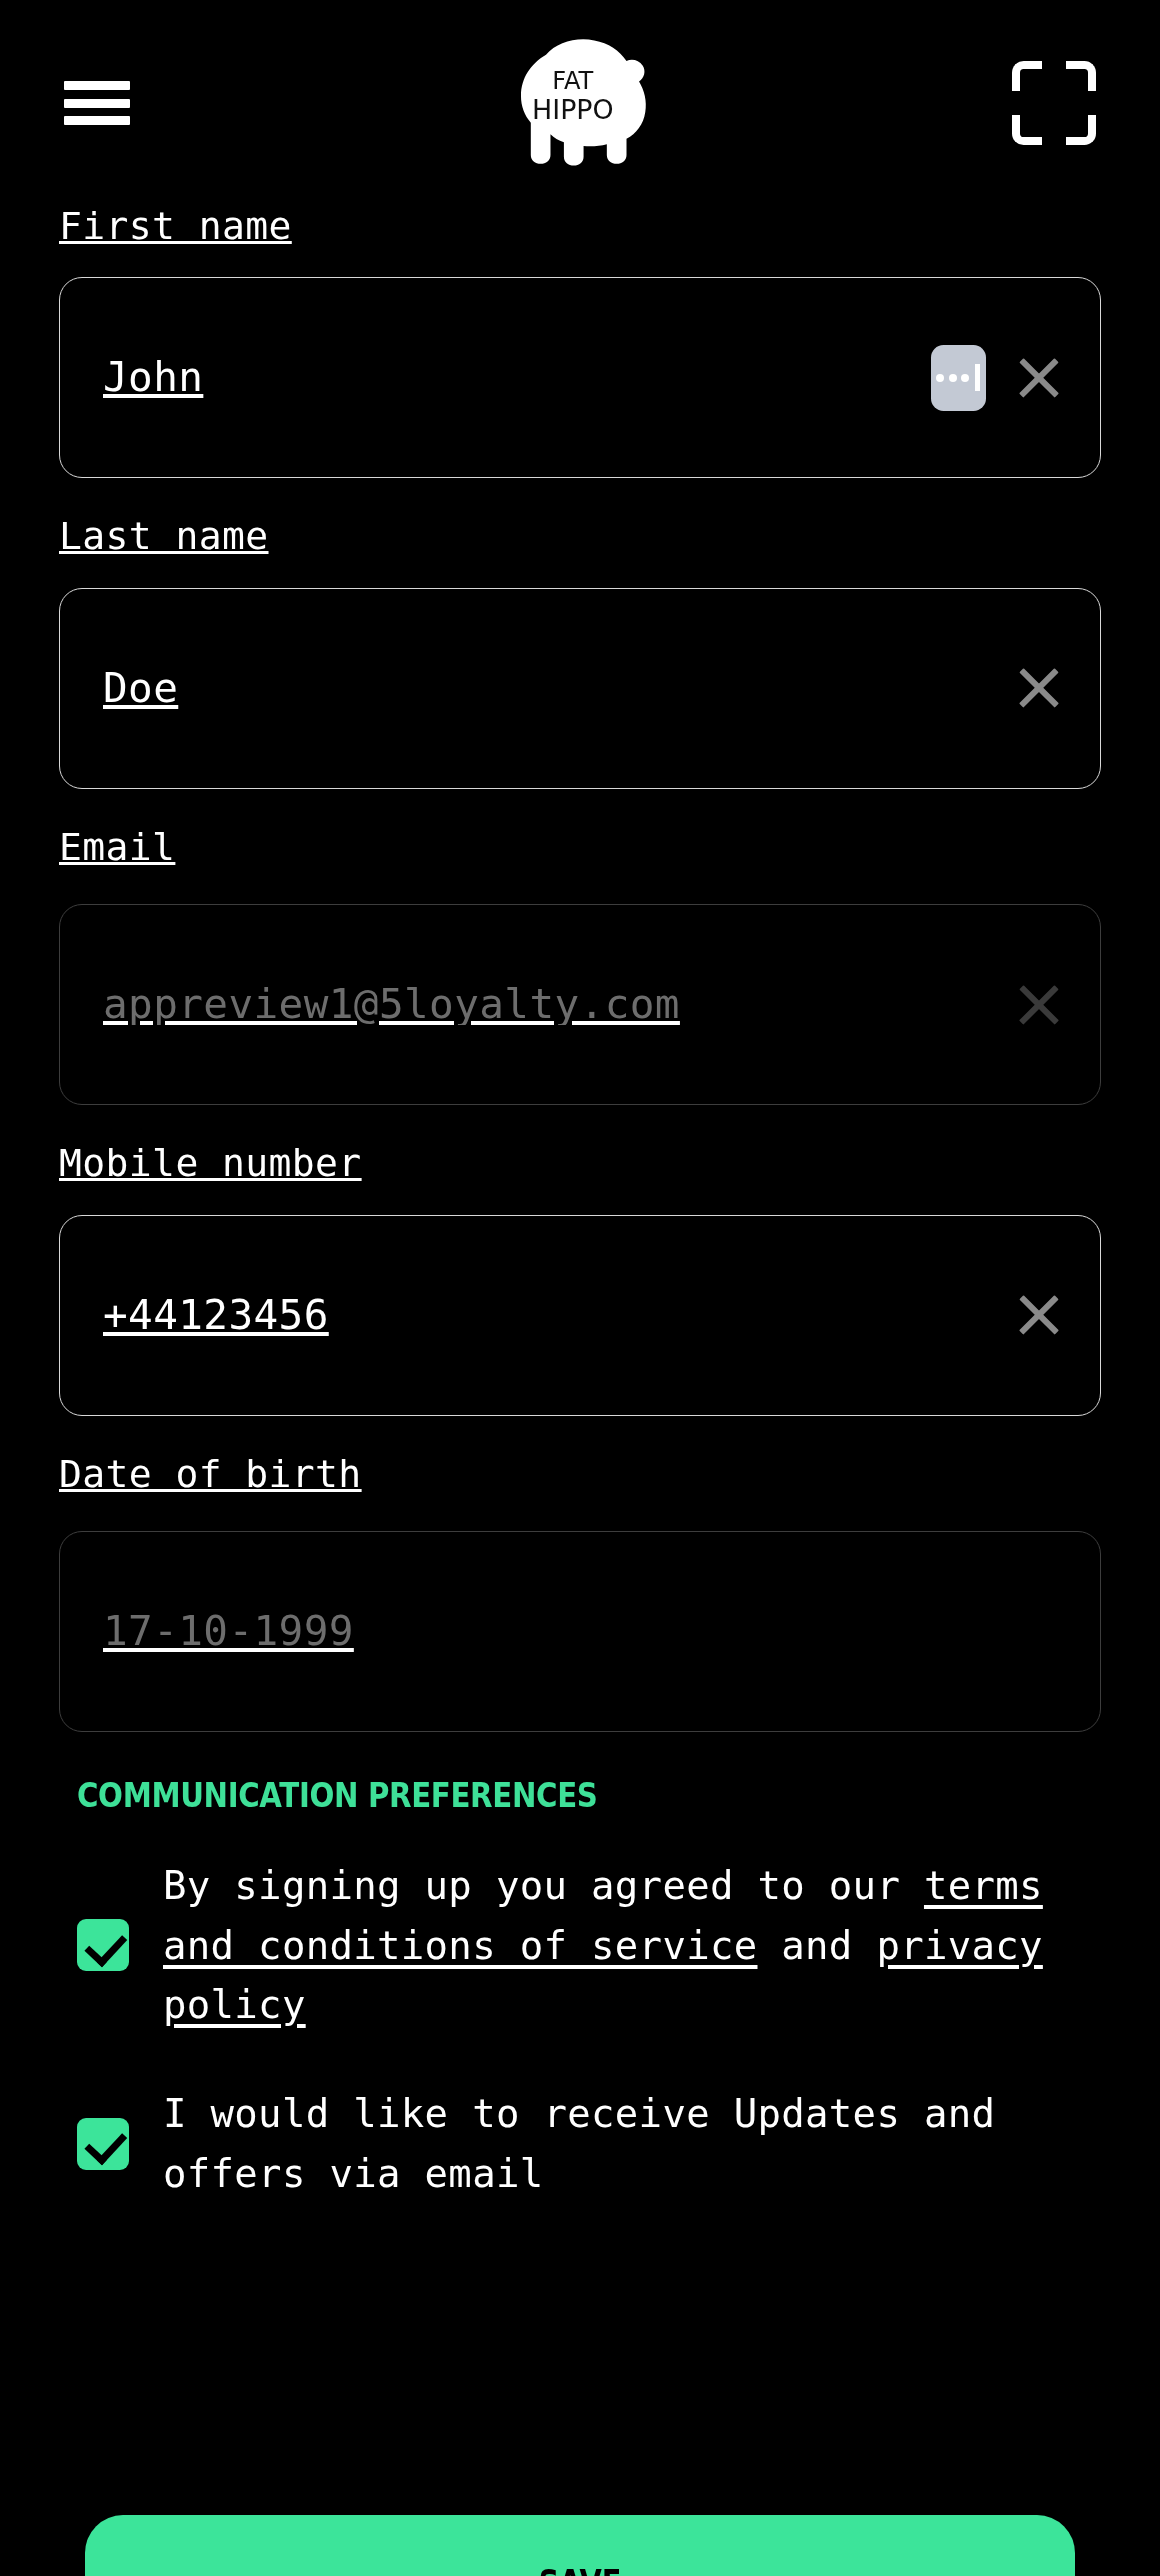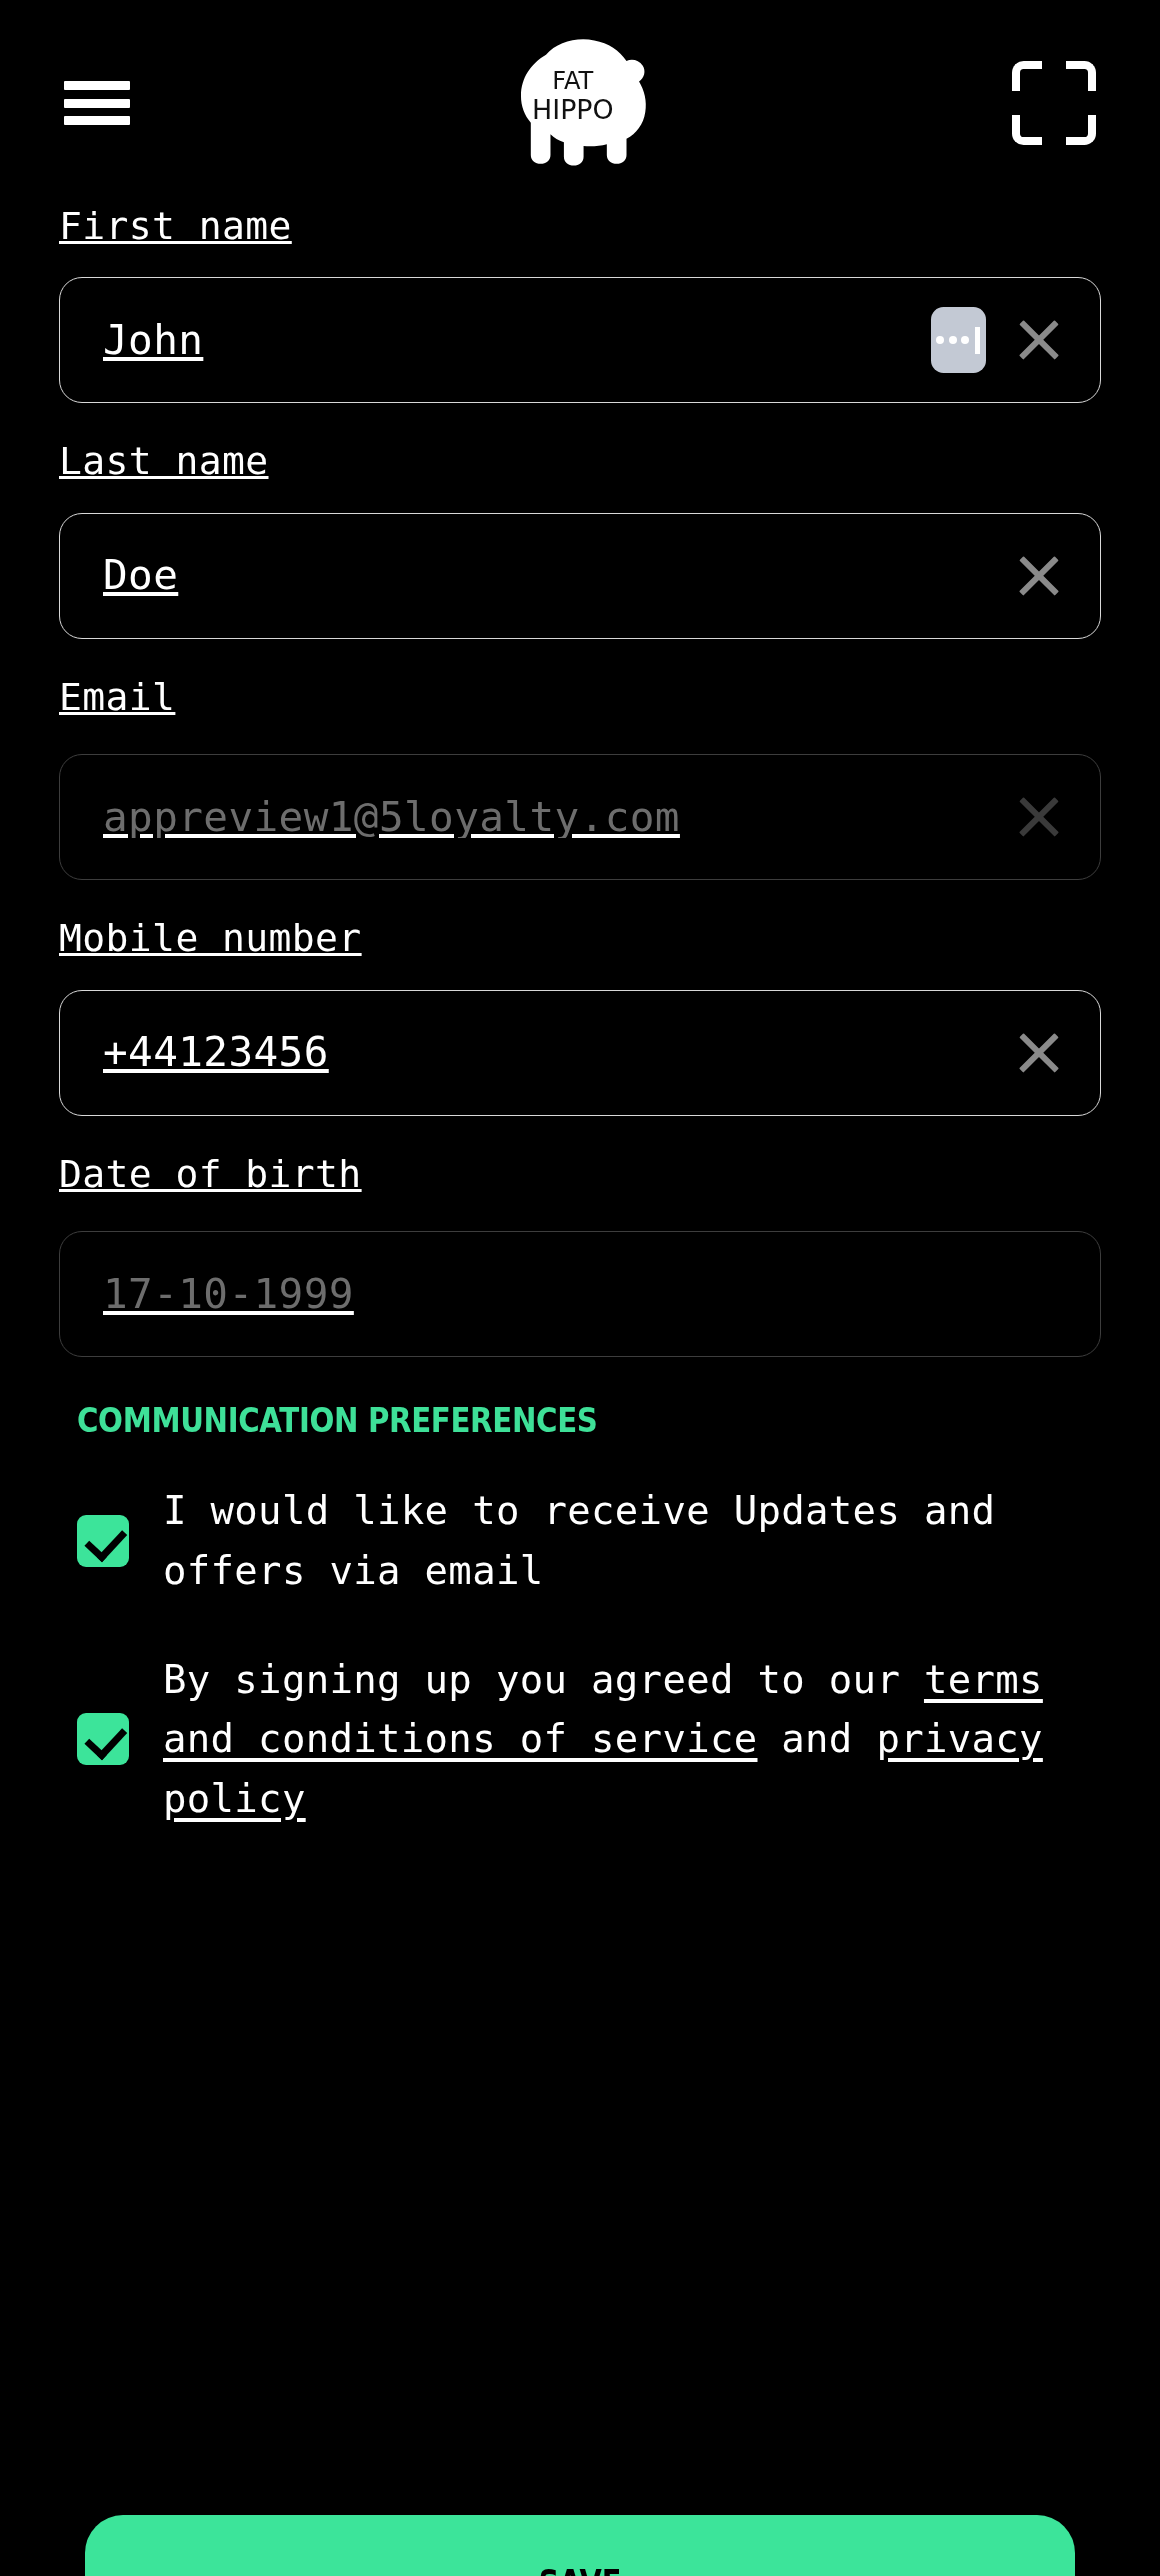--- a/index.html
+++ b/index.html
@@ -92,21 +92,21 @@
     font-size: 38px;
     line-height: 1.1;
     color: #ffffff;
     letter-spacing: 0.4px;
     margin-bottom: 29.5px;
     white-space: pre;
   }
 
   .input-box {
     position: relative;
-    height: 126px;
+    height: 201px;
     border: 1.8px solid #d8d8d8;
     border-radius: 23px;
     display: flex;
     align-items: center;
     padding: 0 36px 0 43px;
     margin-bottom: 38px;
     background: #000000;
   }
   .input-box.dim {
     border-color: #3d3d3d;
@@ -338,25 +338,25 @@
     </div>
   </div>
 </div>
 
 <div class="prefs">
 
   <div class="prefs-title">COMMUNICATION PREFERENCES</div>
 
   <div class="check-row">
     <div class="checkbox"></div>
-    <div class="check-text">I would like to receive Updates and offers via email</div>
+    <div class="check-text"><span>By signing up you agreed to our </span><span class="lnk">terms and conditions of service</span><span> and </span><span class="lnk">privacy policy</span></div>
   </div>
 
   <div class="check-row">
     <div class="checkbox"></div>
-    <div class="check-text"><span>By signing up you agreed to our </span><span class="lnk">terms and conditions of service</span><span> and </span><span class="lnk">privacy policy</span></div>
+    <div class="check-text">I would like to receive Updates and offers via email</div>
   </div>
 </div>
 
 <div class="save-btn">
   <span class="save-label">SAVE</span>
 </div>
 
 
 </body></html>

